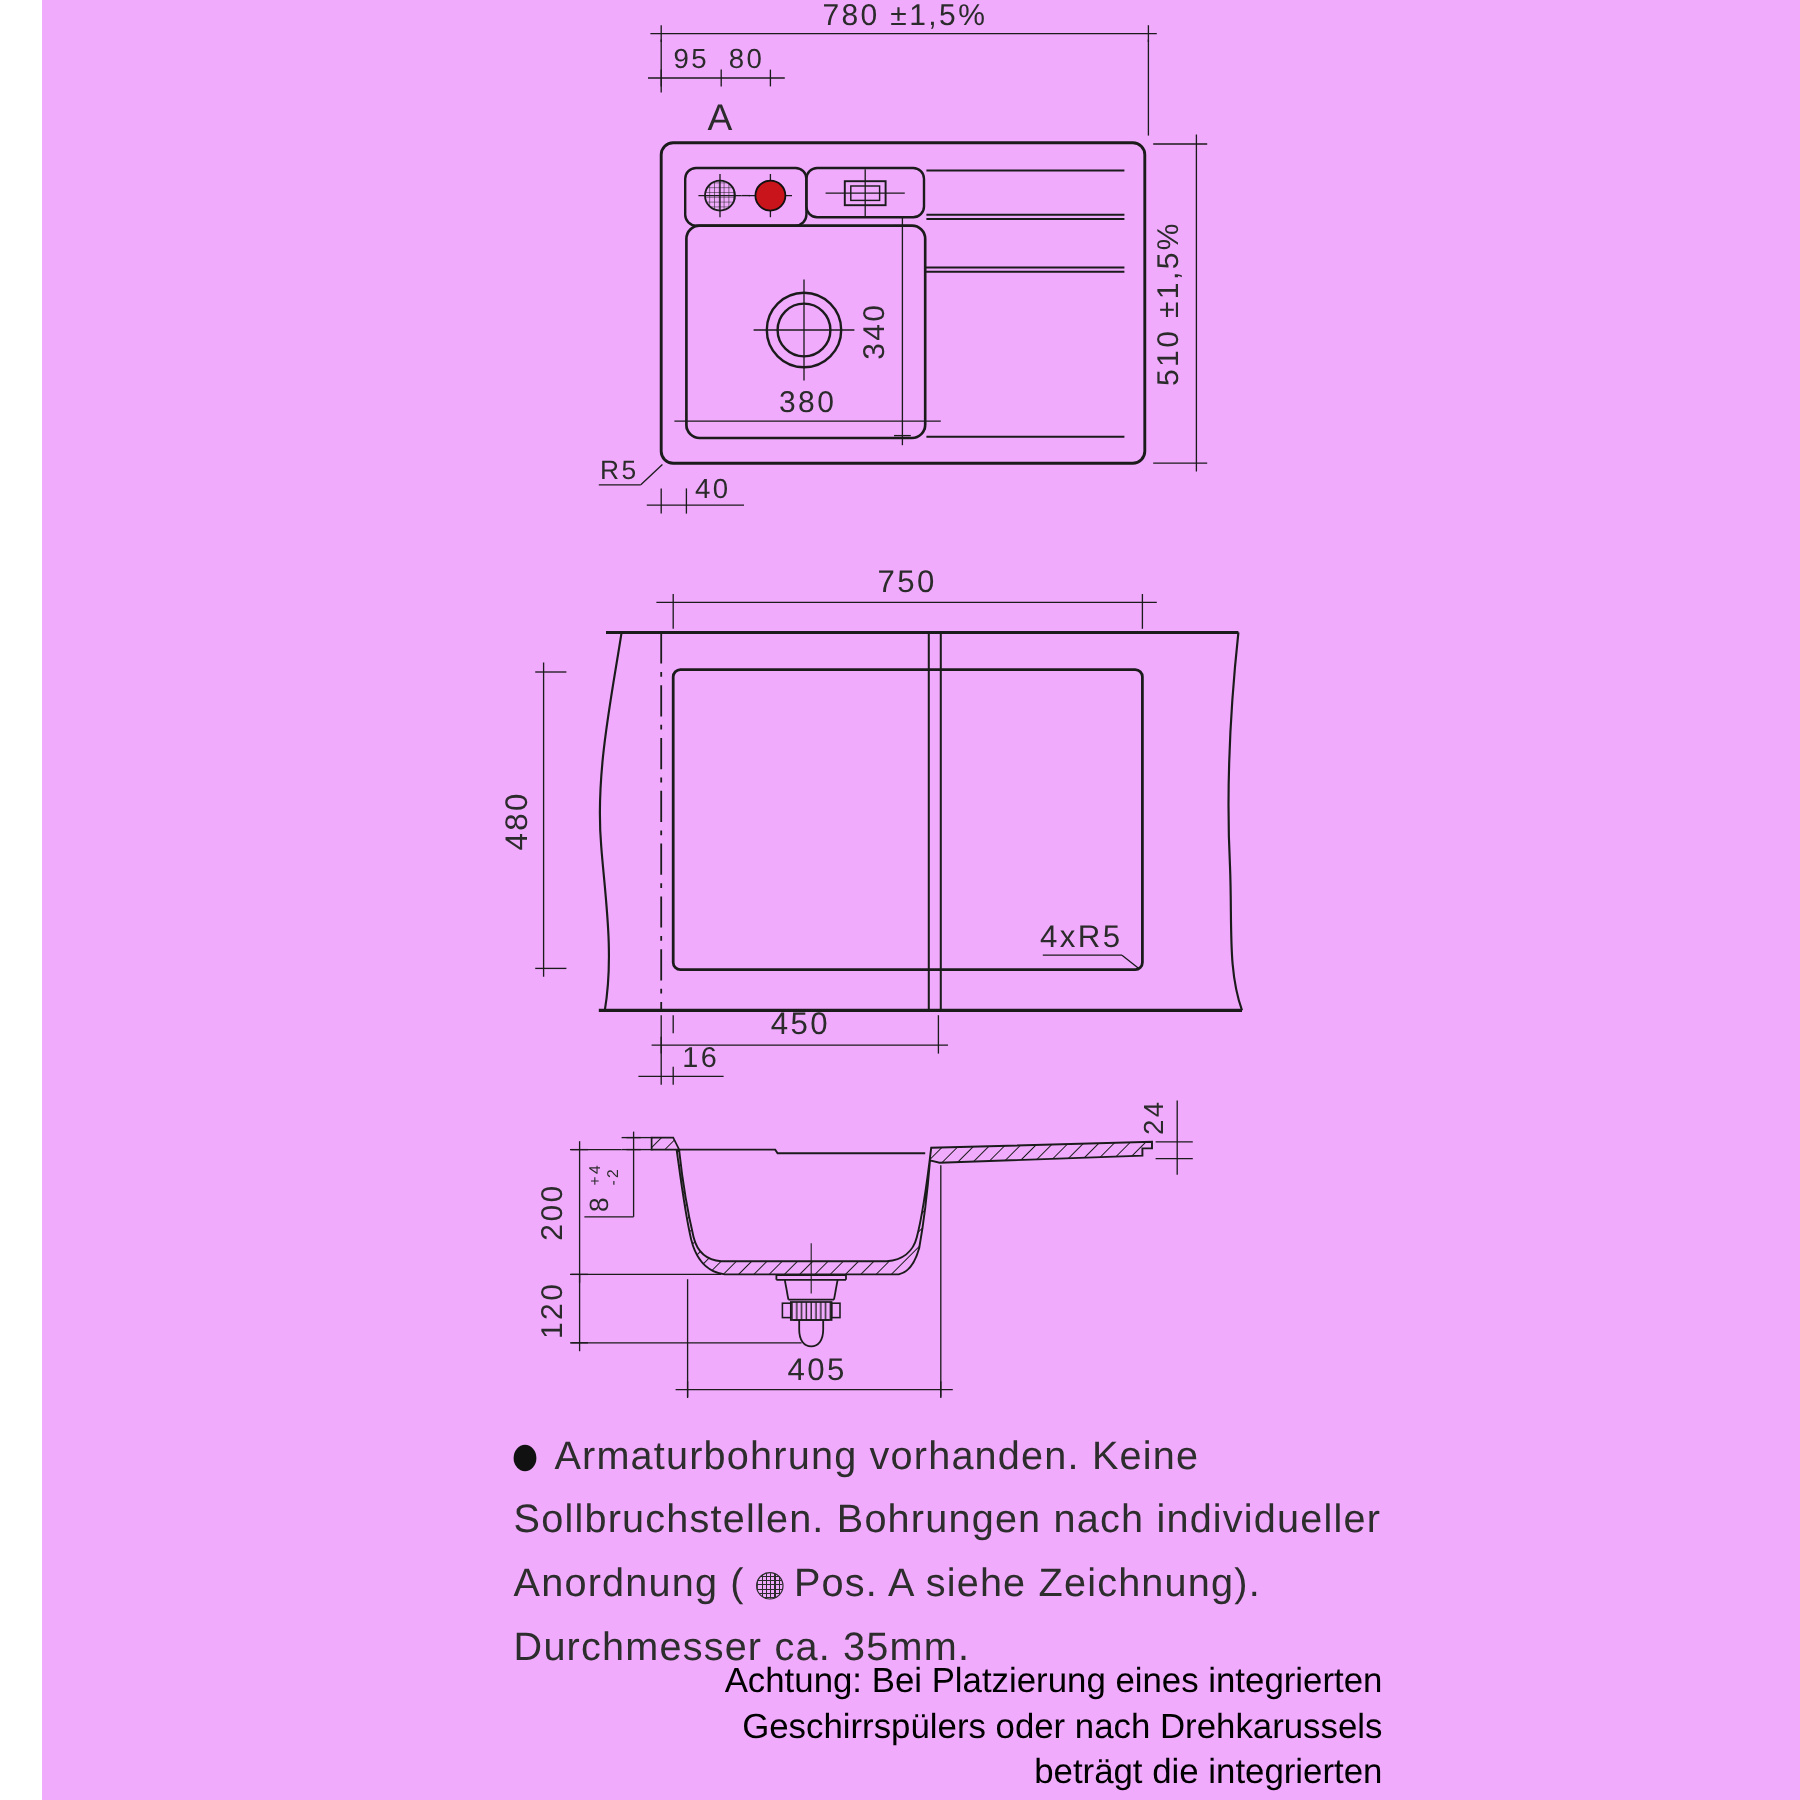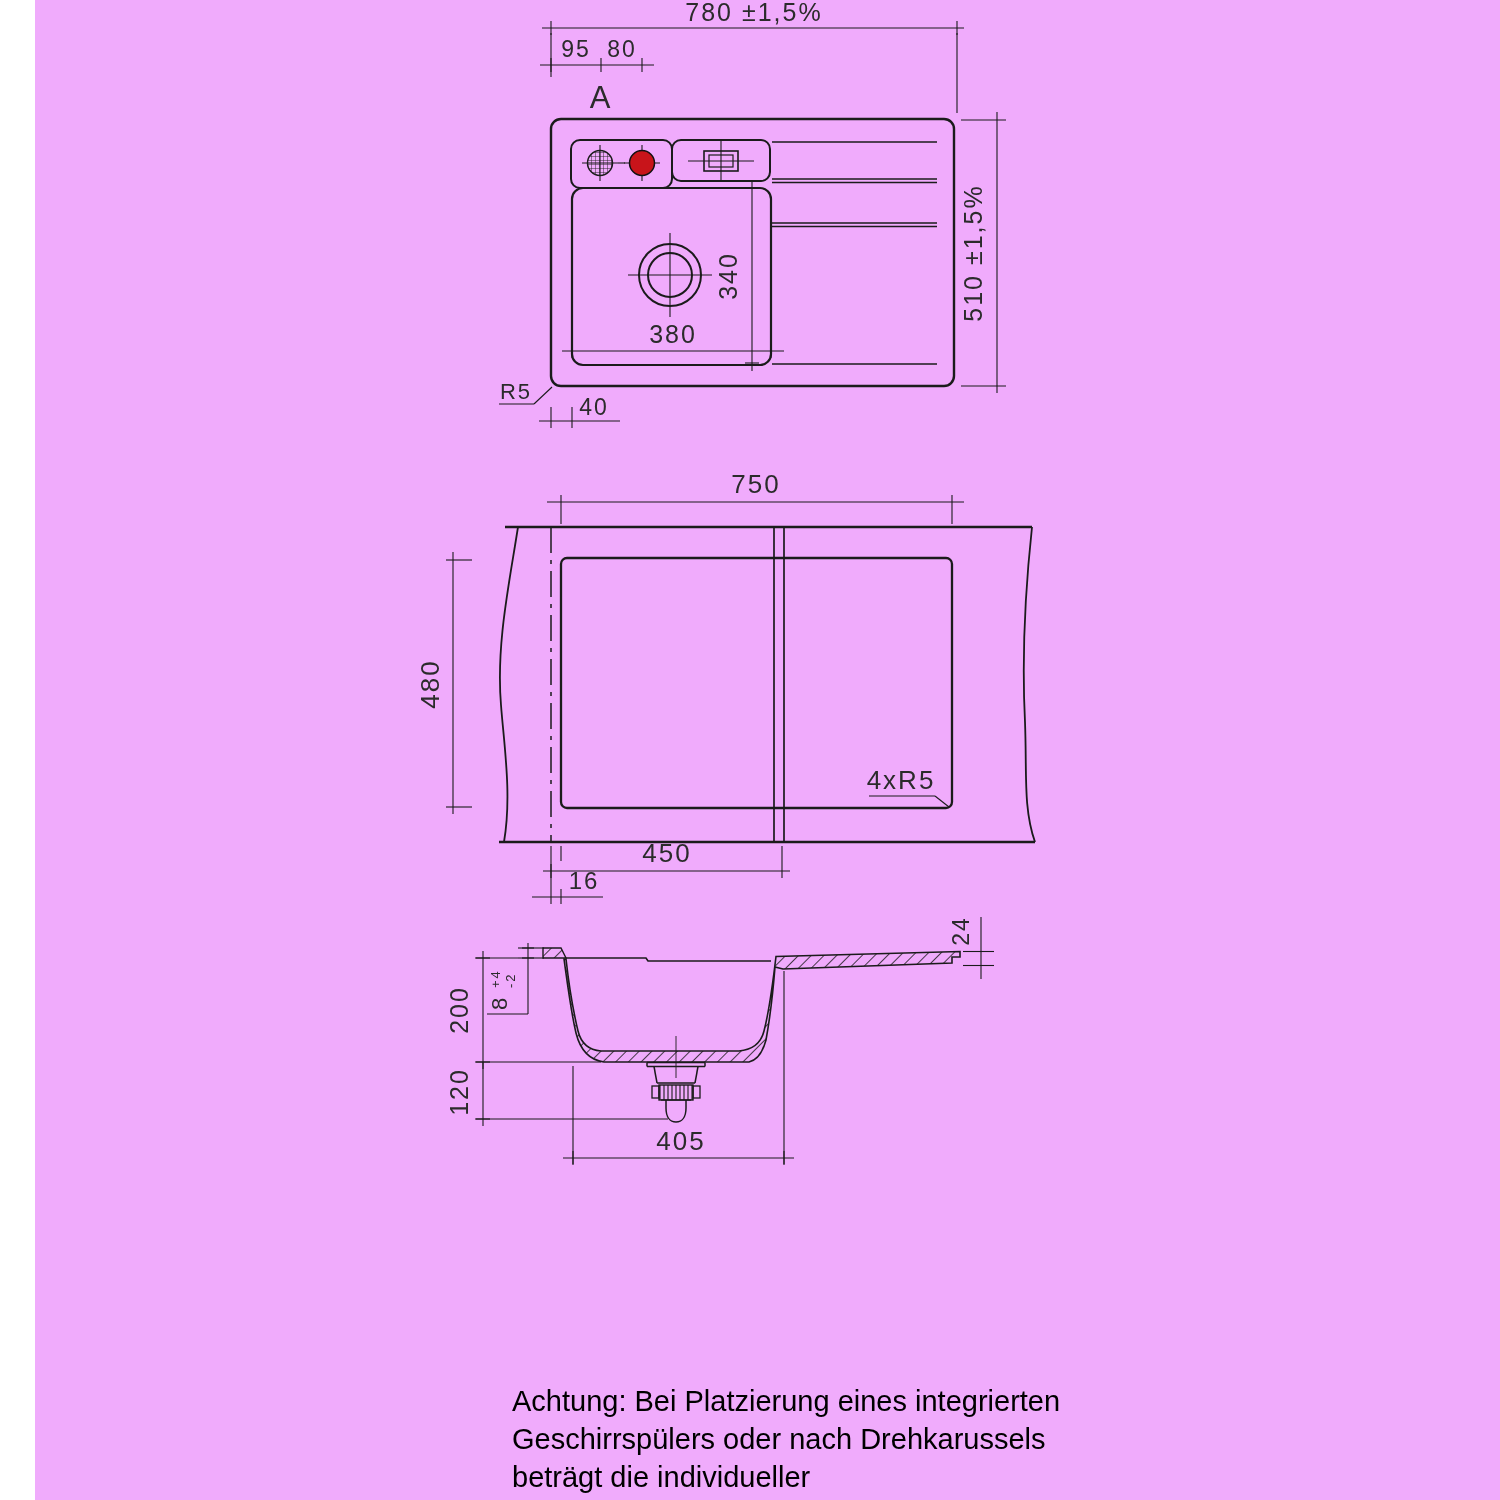--- a/index.html
+++ b/index.html
@@ -12,21 +12,21 @@
          font-size:33px;line-height:53px;letter-spacing:1px;color:#2d2d2d;font-weight:300;}
   .note1 .nline{white-space:nowrap;}
   .bullet-dot{display:inline-block;width:19px;height:22px;border-radius:50%;
          background:#111;margin-right:15px;vertical-align:-2px;}
   .hatch-dot{display:inline-block;width:21px;height:21px;border:1.6px solid #2b2b2b;border-radius:50%;
          margin:0 9px;vertical-align:-3px;
          background-image:repeating-linear-gradient(0deg,#2b2b2b 0 1px,transparent 1px 3.6px),
                           repeating-linear-gradient(90deg,#2b2b2b 0 1px,transparent 1px 3.6px);}
   .note2{position:absolute;left:477px;top:1382px;width:640px;
          font-size:29px;line-height:38px;color:#000;font-weight:400;}
-  .note2 .nline{white-space:nowrap;}
+  .note2 .nline{white-space:nowrap;text-align:right;}
 </style>
 </head>
 <body>
 
 <div class="page">
 <svg width="1500" height="1500" viewBox="0 0 1500 1500">
   <defs>
     <pattern id="hatch" patternUnits="userSpaceOnUse" width="9" height="9" patternTransform="rotate(-45)">
       <line x1="0" y1="0" x2="9" y2="0" stroke="#1b1b1b" stroke-width="1.6"></line>
     </pattern>
@@ -256,21 +256,27 @@
       <line x1="749" y1="971" x2="749" y2="1164"></line>
       <line x1="528" y1="1158" x2="759" y2="1158"></line>
       <line x1="538" y1="1151" x2="538" y2="1165"></line>
       <line x1="749" y1="1151" x2="749" y2="1165"></line>
       <text class="dimtxt mid" x="646" y="1150" font-size="26" stroke="none">405</text>
     </g>
   </g>
 </svg>
 
   
+  <div class="note1">
+    <div class="nline"><span class="bullet-dot"></span><span>Armaturbohrung vorhanden. Keine</span></div>
+    <div class="nline">Sollbruchstellen. Bohrungen nach individueller</div>
+    <div class="nline"><span>Anordnung (</span><span class="hatch-dot"></span><span>Pos. A siehe Zeichnung).</span></div>
+    <div class="nline">Durchmesser ca. 35mm.</div>
+  </div>
 
   
   <div class="note2">
     <div class="nline">Achtung: Bei Platzierung eines integrierten</div>
     <div class="nline">Geschirrspülers oder nach Drehkarussels</div>
-    <div class="nline">beträgt die individueller</div>
+    <div class="nline">beträgt die integrierten</div>
     <div class="nline">Arbeitsplattenstärke min. 20mm!</div>
   </div>
 </div>
 
 </body></html>

